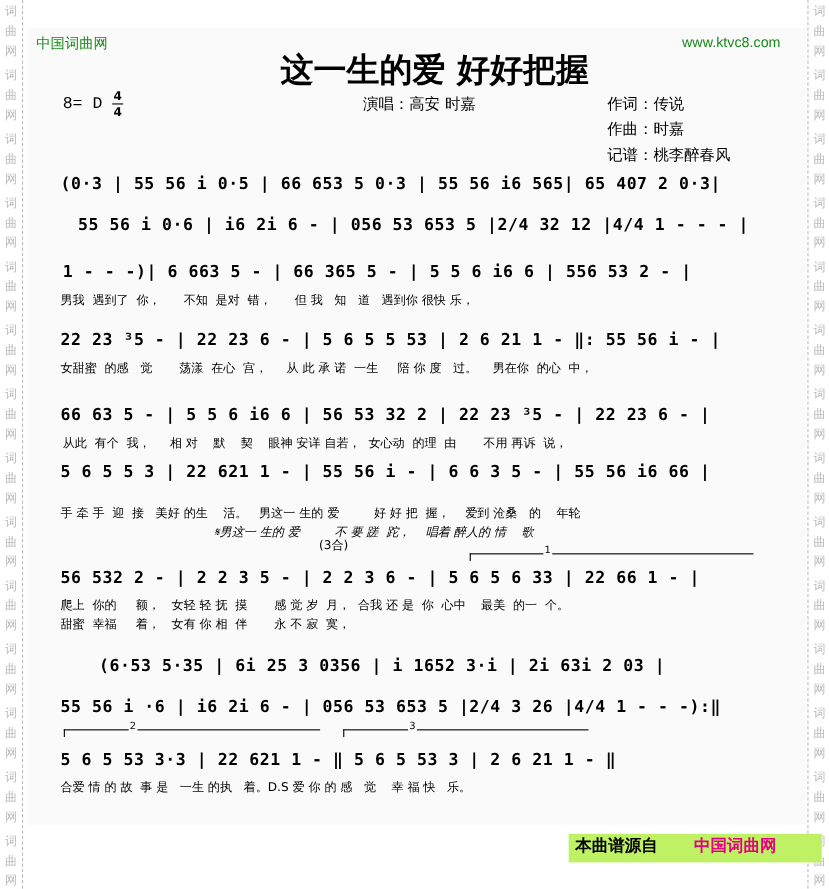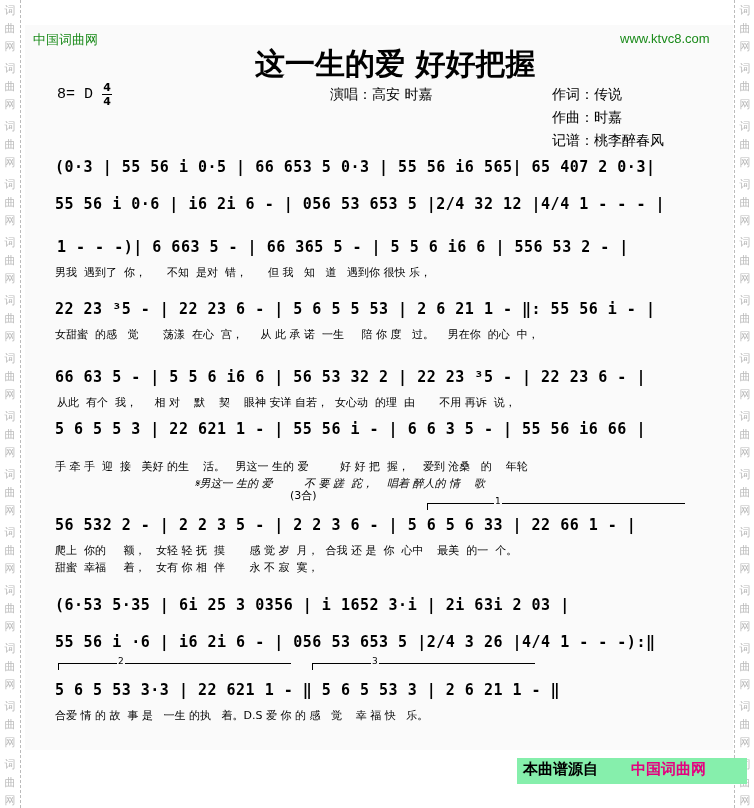--- a/index.html
+++ b/index.html
@@ -13,21 +13,21 @@
   .site-right{position:absolute;left:620px;top:31px;font-size:13px;color:#1a8a1a;font-family:"Liberation Sans",sans-serif;}
   .title{position:absolute;left:255px;top:44px;font-size:30px;font-weight:bold;font-family:"DejaVu Serif",serif;letter-spacing:0px;}
   .key{position:absolute;left:57px;top:86px;font-size:15px;font-family:"Liberation Mono",monospace;}
   .tsig{position:absolute;left:102px;top:82px;font-size:11px;font-weight:bold;line-height:11px;text-align:center;width:10px;}
   .tsig .bar{display:block;border-top:1px solid #000;margin:1px 0;}
   .meta{position:absolute;font-size:14px;font-family:"DejaVu Serif",serif;}
   .row{position:absolute;left:55px;white-space:nowrap;font-family:"DejaVu Sans Mono",monospace;font-weight:bold;font-size:15px;letter-spacing:0.5px;}
   .lyr{position:absolute;white-space:pre;font-size:11px;font-family:"DejaVu Sans",sans-serif;}
   .bracket{position:absolute;border-top:1px solid #000;border-left:1px solid #000;height:6px;}
   .bracket span{position:absolute;top:-8px;font-size:9px;background:#fafafa;padding:0 1px;}
-  .footer{position:absolute;left:517px;top:758px;width:230px;height:26px;background:#86efac;}
+  .footer{position:absolute;left:517px;top:758px;width:230px;height:26px;background:#bef264;}
   .footer .a{position:absolute;left:6px;top:2px;font-size:15px;font-weight:bold;color:#000;}
   .footer .b{position:absolute;left:114px;top:2px;font-size:15px;font-weight:bold;color:#e4007f;}
 </style>
 </head>
 <body>
 
 <div class="wm-col left" id="wmL">
     <span class="wm" style="top: 4px;">词</span>
     <span class="wm" style="top: 22px;">曲</span>
     <span class="wm" style="top: 40px;">网</span>
@@ -127,35 +127,35 @@
   <span>4</span><span class="bar"></span><span>4</span>
 </div>
 
 <div class="meta" style="left:330px;top:86px;">演唱：高安 时嘉</div>
 <div class="meta" style="left:552px;top:86px;">作词：传说</div>
 <div class="meta" style="left:552px;top:109px;">作曲：时嘉</div>
 <div class="meta" style="left:552px;top:132px;">记谱：桃李醉春风</div>
 
 <div id="score">
     <div class="row" style="top: 158px;">(0·3 | 55 56 i 0·5 | 66 653 5 0·3 | 55 56 i6 565| 65 407 2 0·3|</div>
-    <div class="row" style="top: 195px;">55 56 i 0·6 | i6 2i 6 - | 056 53 653 5 |2/4 32 12 |4/4 1 - - - |</div>
+    <div class="row" style="top: 195px; margin-left: 16px;">55 56 i 0·6 | i6 2i 6 - | 056 53 653 5 |2/4 32 12 |4/4 1 - - - |</div>
     <div class="row" style="top: 238px; left: 57px;">1 - - -)| 6 663 5 - | 66 365 5 - | 5 5 6 i6 6 | 556 53 2 - |</div>
     <div class="lyr" style="left: 55px; top: 265px;">男我  遇到了  你，      不知  是对  错，      但 我   知   道   遇到你 很快 乐，</div>
     <div class="row" style="top: 300px;">22 23 ³5 - | 22 23 6 - | 5 6 5 5 53 | 2 6 21 1 - ‖: 55 56 i - |</div>
     <div class="lyr" style="left: 55px; top: 327px;">女甜蜜  的感   觉       荡漾  在心  宫，     从 此 承 诺  一生     陪 你 度   过。    男在你  的心  中，</div>
     <div class="row" style="top: 368px;">66 63 5 - | 5 5 6 i6 6 | 56 53 32 2 | 22 23 ³5 - | 22 23 6 - |</div>
     <div class="lyr" style="left: 57px; top: 395px;">从此  有个  我，     相 对    默    契    眼神 安详 自若，  女心动  的理  由       不用 再诉  说，</div>
     <div class="row" style="top: 420px;">5 6 5 5 3 | 22 621 1 - | 55 56 i - | 6 6 3 5 - | 55 56 i6 66 |</div>
     <div class="lyr" style="left: 55px; top: 459px;">手 牵 手  迎  接   美好 的生    活。   男这一 生的 爱         好 好 把  握，    爱到 沧桑   的    年轮</div>
     <div class="lyr" style="left: 55px; top: 476px; font-style: italic;">                                        𝄋男这一 生的 爱         不 要 蹉  跎，    唱着 醉人的 情    歌</div>
     <div class="lyr" style="left: 290px; top: 488px;">(3合)</div>
     <div class="row" style="top: 516px;">56 532 2 - | 2 2 3 5 - | 2 2 3 6 - | 5 6 5 6 33 | 22 66 1 - |</div>
     <div class="lyr" style="left: 55px; top: 543px;">爬上  你的     额，   女轻 轻 抚  摸       感 觉 岁  月，  合我 还 是  你  心中    最美  的一  个。</div>
     <div class="lyr" style="left: 55px; top: 560px;">甜蜜  幸福     着，   女有 你 相  伴       永 不 寂  寞，</div>
-    <div class="row" style="top: 596px;">(6·53 5·35 | 6i 25 3 0356 | i 1652 3·i | 2i 63i 2 03 |</div>
+    <div class="row" style="top: 596px; margin-left: 35px;">(6·53 5·35 | 6i 25 3 0356 | i 1652 3·i | 2i 63i 2 03 |</div>
     <div class="row" style="top: 633px;">55 56 i ·6 | i6 2i 6 - | 056 53 653 5 |2/4 3 26 |4/4 1 - - -):‖</div>
     <div class="row" style="top: 681px;">5 6 5 53 3·3 | 22 621 1 - ‖ 5 6 5 53 3 | 2 6 21 1 - ‖</div>
     <div class="lyr" style="left: 55px; top: 708px;">合爱 情 的 故  事 是   一生 的执   着。D.S 爱 你 的 感   觉    幸 福 快   乐。</div>
   </div>
 
 <div class="bracket" style="left:58px;top:663px;width:232px;">
     <span style="left:58px;">2</span>
   </div>
 <div class="bracket" style="left:312px;top:663px;width:222px;">
     <span style="left:58px;">3</span>

